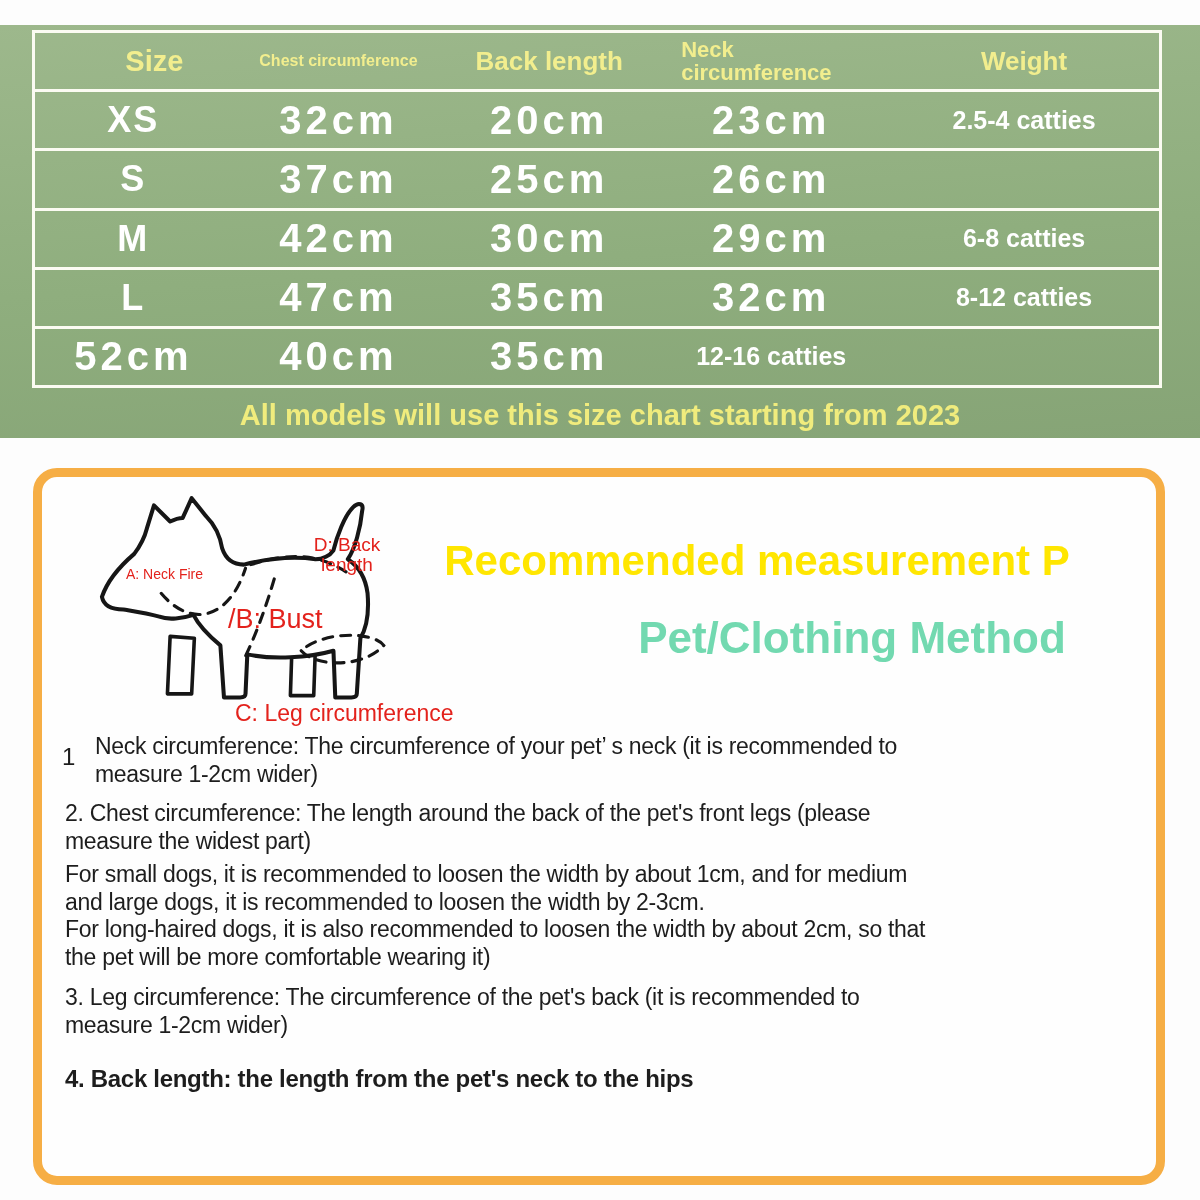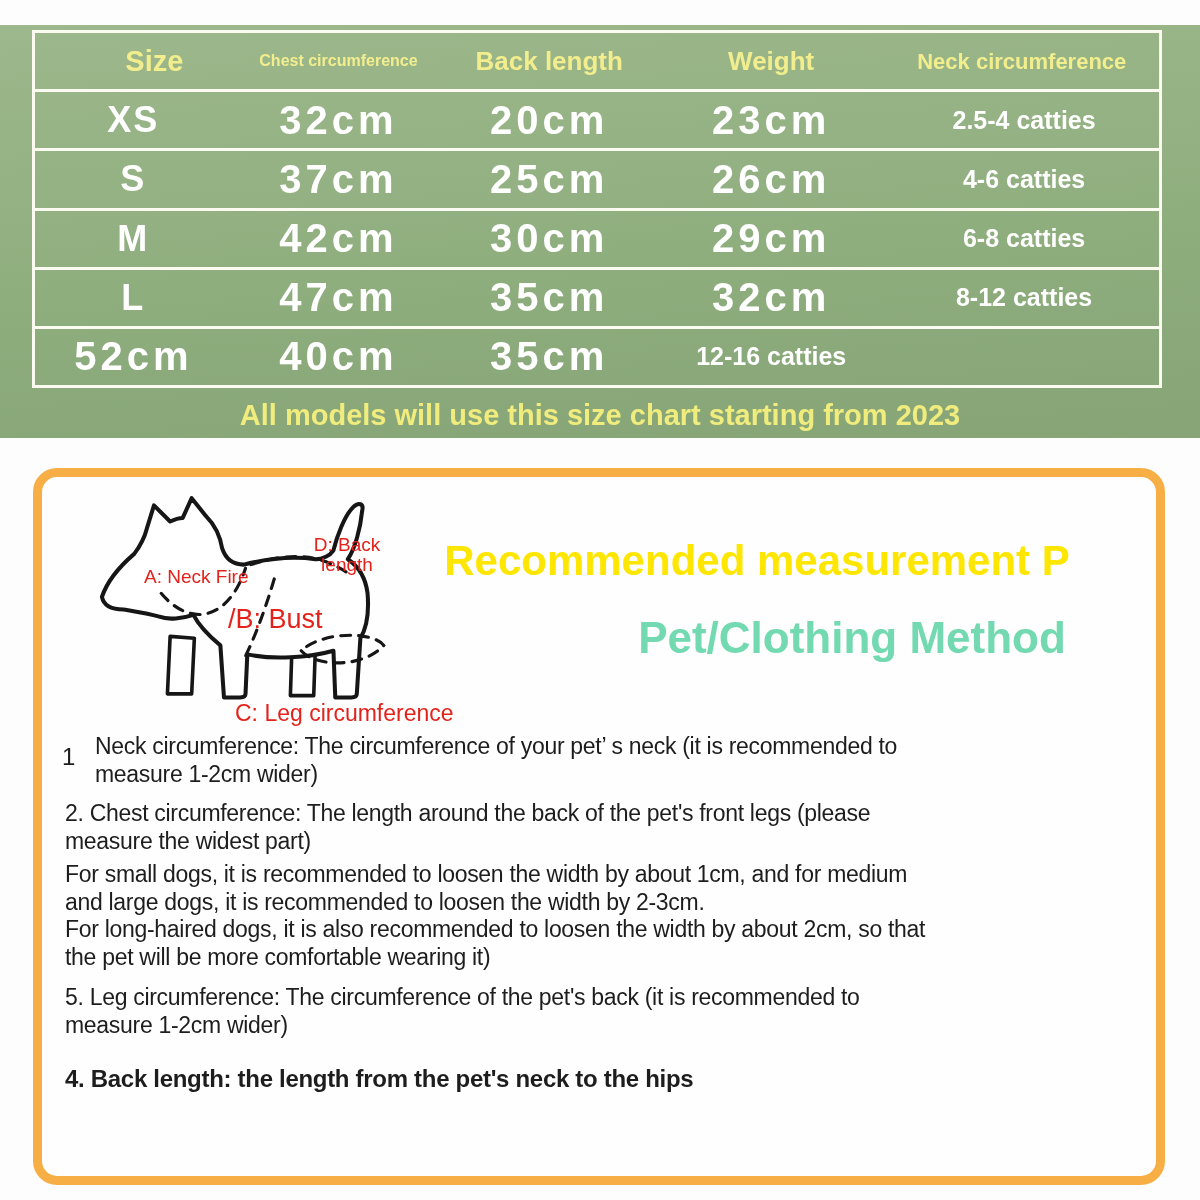--- a/index.html
+++ b/index.html
@@ -41,21 +41,21 @@
     position:absolute; left:33px; top:468px; width:1132px; height:717px;
     border:9px solid #f6ae45; border-radius:24px; box-sizing:border-box;
     background:#fefefe;
   }
   .info-box > * { position:absolute; }
 
   .dog-wrap { left:33px; top:14px; width:350px; height:228px; }
   .dog-wrap svg { width:100%; height:100%; }
 
   .dk-label { color:#e3221c; font-weight:normal; line-height:1.05; white-space:pre-line; }
-  .lab-a { left:102px;  top:90px;  font-size:19px; }
+  .lab-a { left:84px;  top:90px;  font-size:14px; }
   .lab-d { left:235px; top:58px;  width:140px; font-size:19px; text-align:center; }
   .lab-b { left:186px; top:128px; font-size:27px; }
   .lab-c { left:193px; top:224px; font-size:23px; }
 
   .title-yellow {
     left:385px; top:60px; width:660px; text-align:center;
     color:#ffe600; font-size:42px; font-weight:bold;
   }
   .title-teal {
     left:560px; top:136px; width:500px; text-align:center;
@@ -76,38 +76,37 @@
 </head>
 <body>
 
 <div class="green-panel">
   <div class="table-frame">
 
     <div class="t-row">
       <div class="cell hdr hdr-size">Size</div>
       <div class="cell hdr hdr-chest">Chest circumference</div>
       <div class="cell hdr hdr-back">Back length</div>
+      <div class="cell hdr hdr-neck">Neck circumference</div>
       <div class="cell hdr hdr-weight">Weight</div>
-      <div class="cell hdr hdr-neck">Neck circumference</div>
     </div>
 
     <div class="t-row">
       <div class="cell c-size">XS</div>
       <div class="cell c-num">32cm</div>
       <div class="cell c-num">20cm</div>
       <div class="cell c-num">23cm</div>
       <div class="cell c-weight">2.5-4 catties</div>
     </div>
 
     <div class="t-row">
       <div class="cell c-size">S</div>
       <div class="cell c-num">37cm</div>
       <div class="cell c-num">25cm</div>
       <div class="cell c-num">26cm</div>
-      <div class="cell c-weight">4-6 catties</div>
     </div>
 
     <div class="t-row">
       <div class="cell c-size">M</div>
       <div class="cell c-num">42cm</div>
       <div class="cell c-num">30cm</div>
       <div class="cell c-num">29cm</div>
       <div class="cell c-weight">6-8 catties</div>
     </div>
 
@@ -186,17 +185,17 @@
 
   <span class="para p1-num">1</span>
   <div class="para p1-text">Neck circumference: The circumference of your pet’ s neck (it is recommended to
 measure 1-2cm wider)</div>
   <div class="para p2">2. Chest circumference: The length around the back of the pet's front legs (please
 measure the widest part)</div>
   <div class="para p-note">For small dogs, it is recommended to loosen the width by about 1cm, and for medium
 and large dogs, it is recommended to loosen the width by 2-3cm.
 For long-haired dogs, it is also recommended to loosen the width by about 2cm, so that
 the pet will be more comfortable wearing it)</div>
-  <div class="para p3">5. Leg circumference: The circumference of the pet's back (it is recommended to
+  <div class="para p3">3. Leg circumference: The circumference of the pet's back (it is recommended to
 measure 1-2cm wider)</div>
   <div class="para p4">4. Back length: the length from the pet's neck to the hips</div>
 
 </div>
 
 </body></html>

